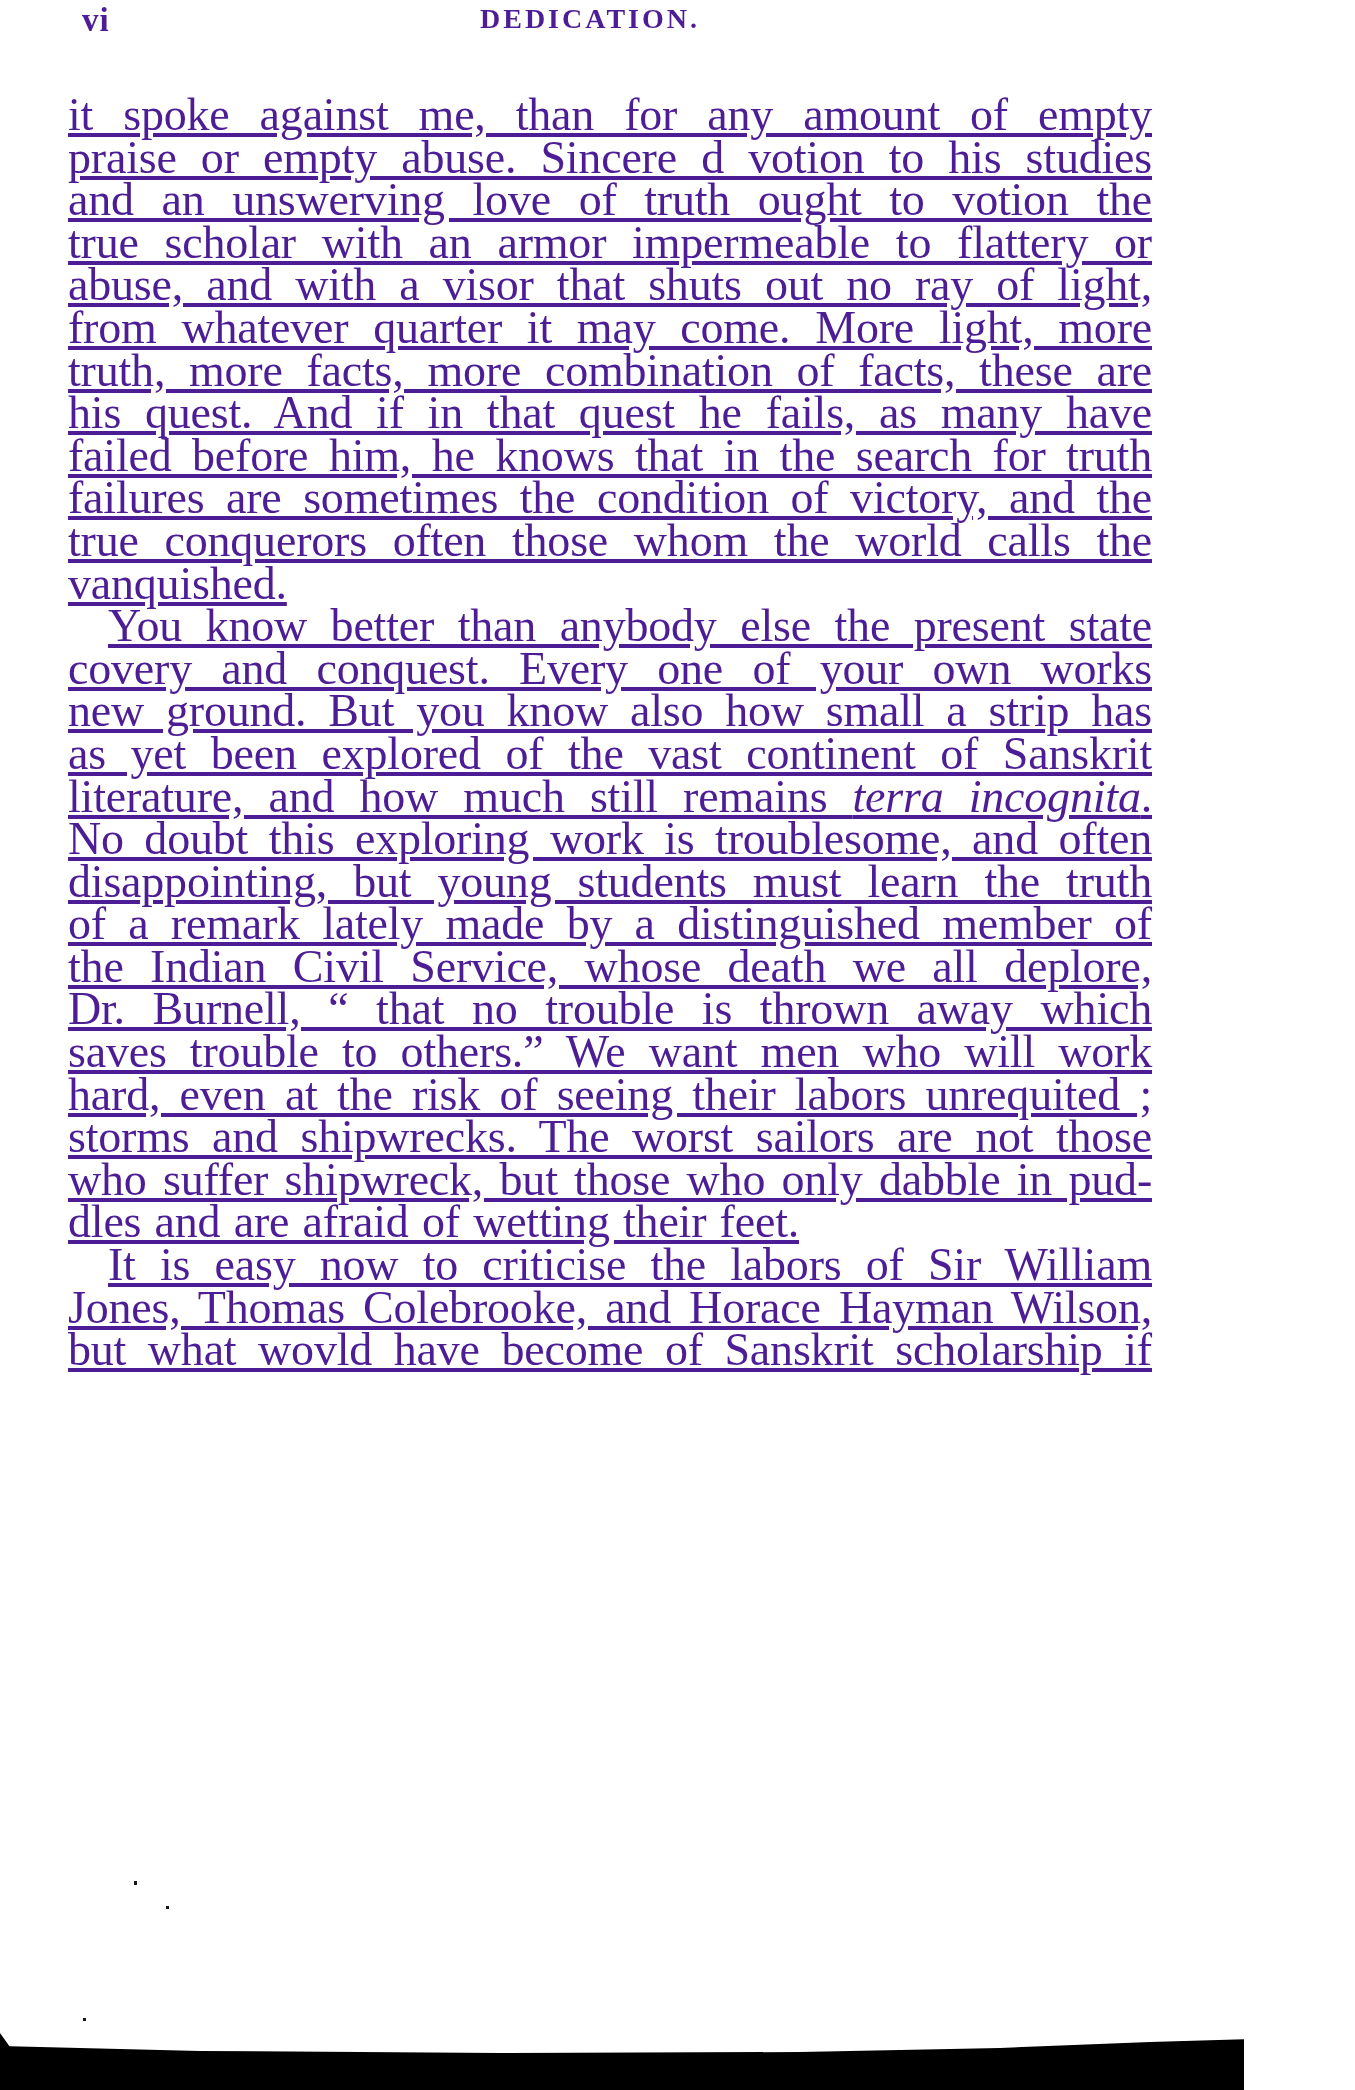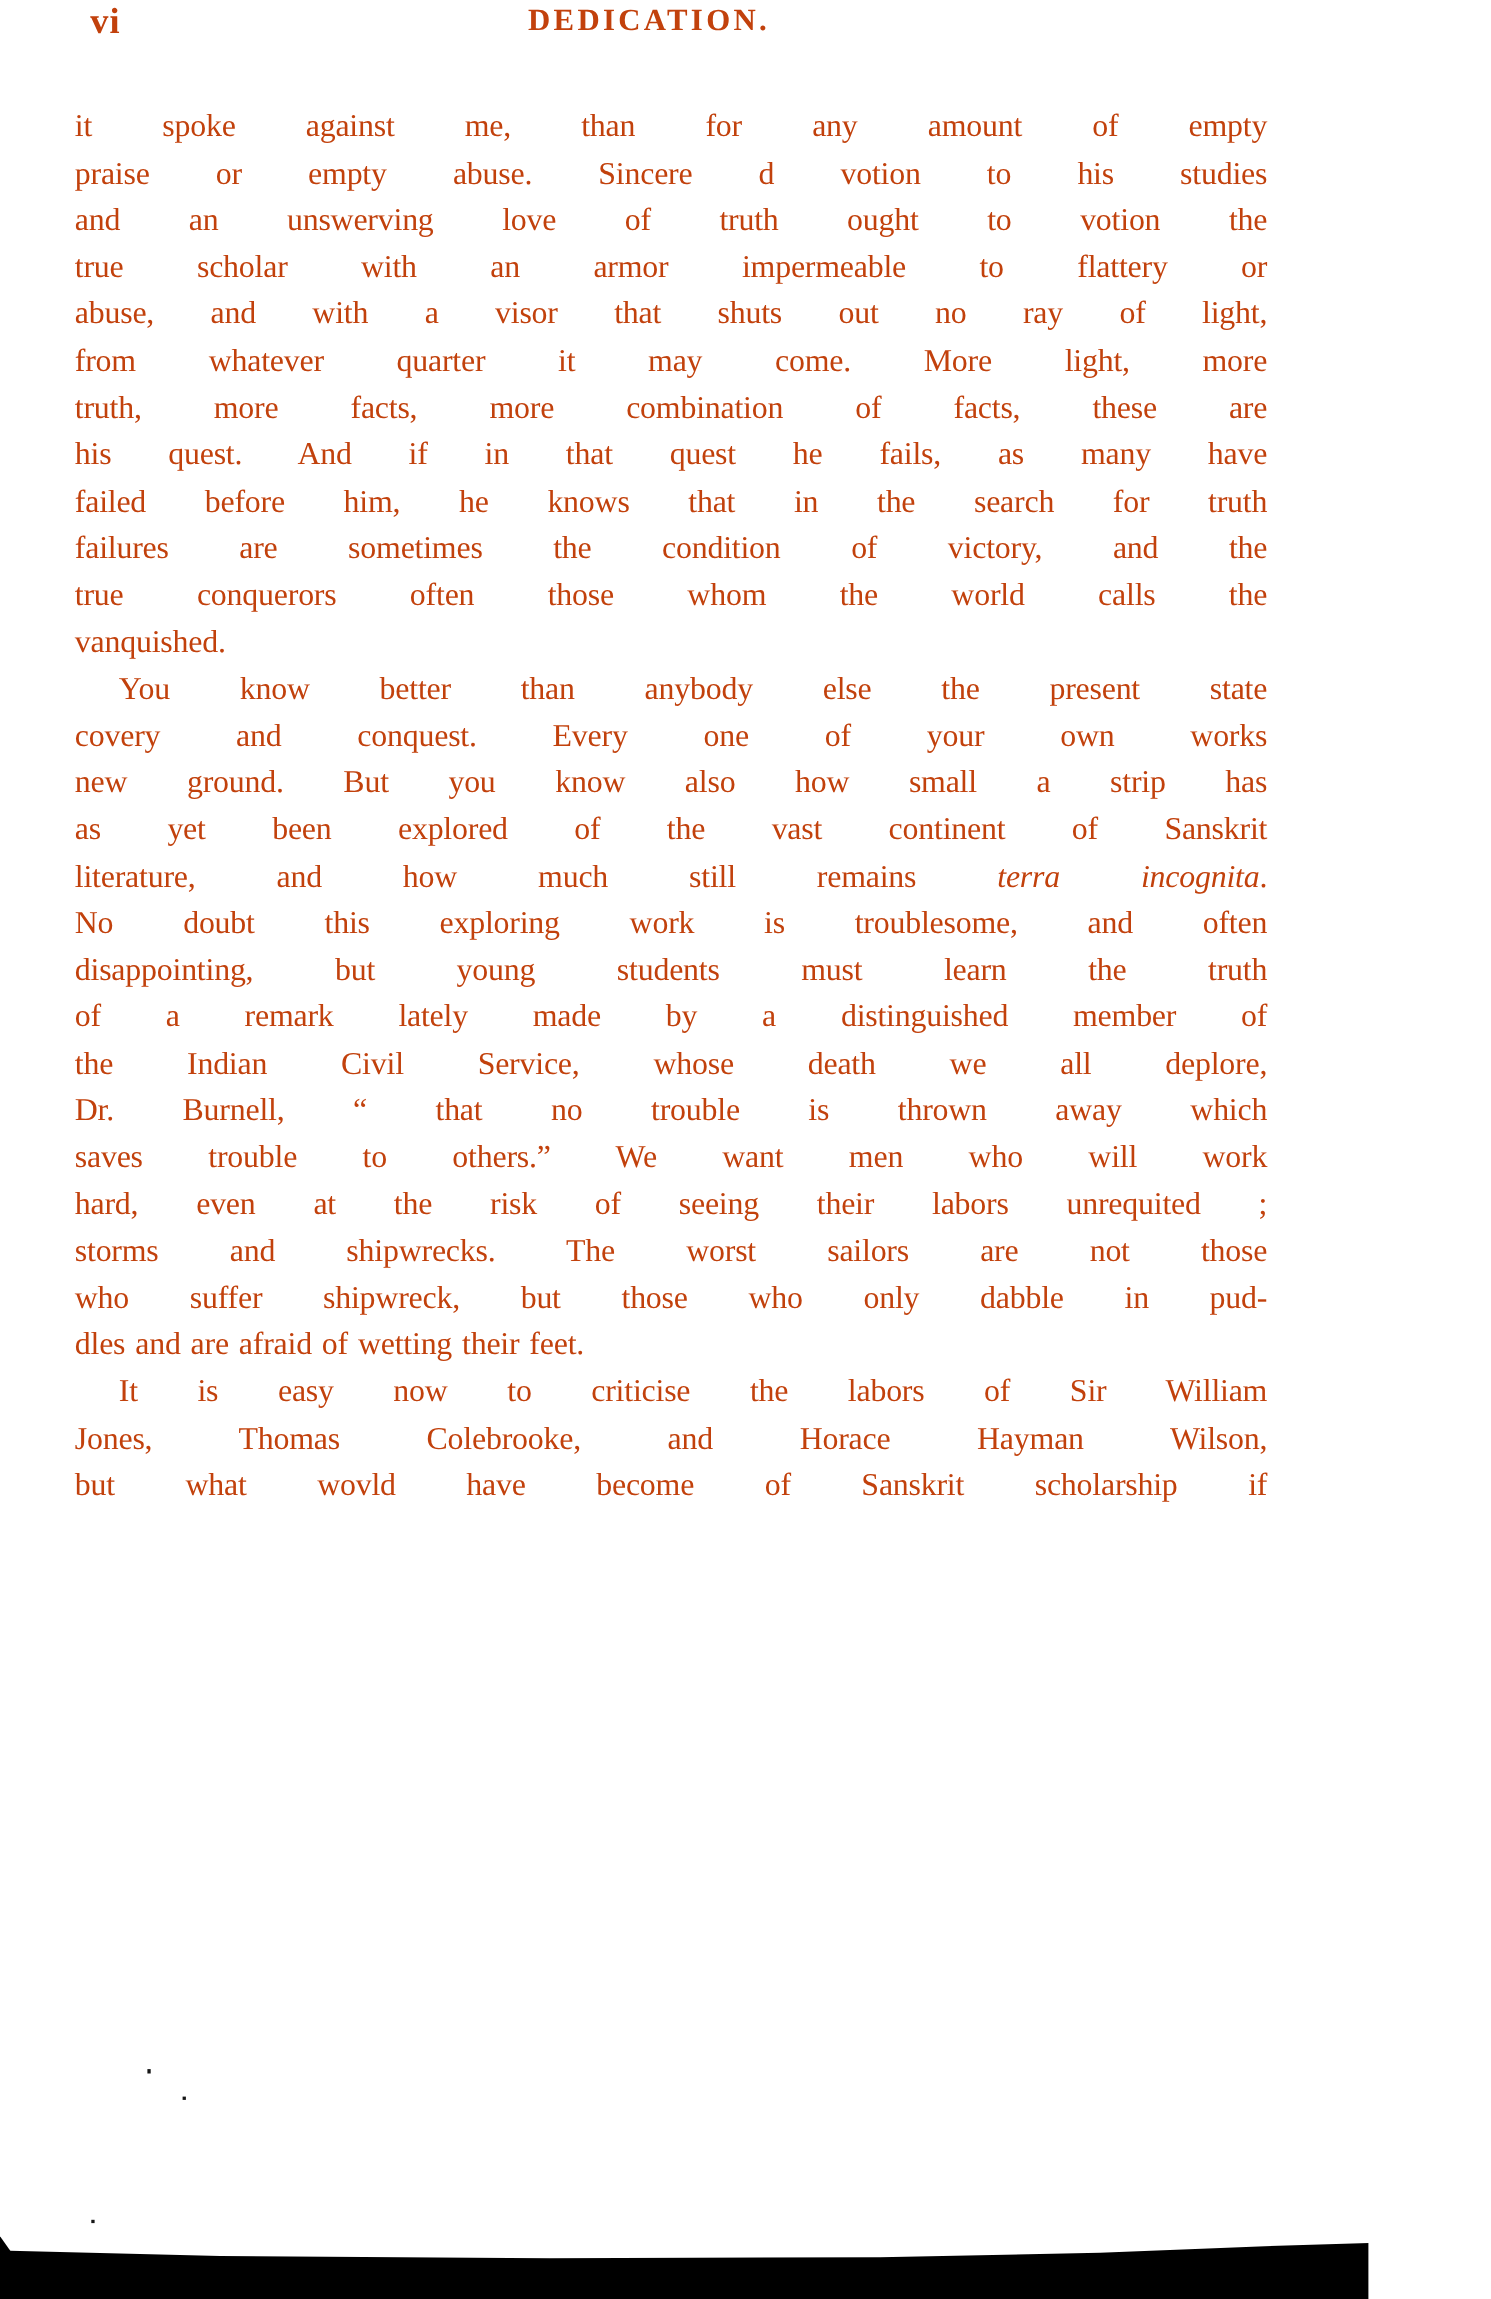--- a/index.html
+++ b/index.html
@@ -7,21 +7,21 @@
     padding: 0;
     background: #ffffff;
   }
   .page {
     position: relative;
     width: 1244px;
     height: 2090px;
     background: #ffffff;
     overflow: hidden;
     font-family: "Liberation Serif", "DejaVu Serif", serif;
-    color: #c2410c;
+    color: #4c1d95;
   }
   
   .page-number {
     position: absolute;
     left: 82px;
     top: 2px;
     font-size: 33px;
     font-weight: 700;
     letter-spacing: 1px;
   }
@@ -32,24 +32,25 @@
     font-size: 28px;
     font-weight: 700;
     letter-spacing: 3px;
   }
   
   .body-text {
     position: absolute;
     left: 68px;
     top: 94px;
     width: 1084px;
-    font-size: 29px;
+    font-size: 46px;
     line-height: 42.6px;
     letter-spacing: -0.2px;
     word-spacing: 2px;
+    text-decoration: underline;
   }
   .line {
     text-align: justify;
     text-align-last: justify;
     white-space: normal;
     height: 42.6px;
     overflow: visible;
   }
   .line.indent { text-indent: 40px; }
   .line.left  { text-align: right; text-align-last: left; }

